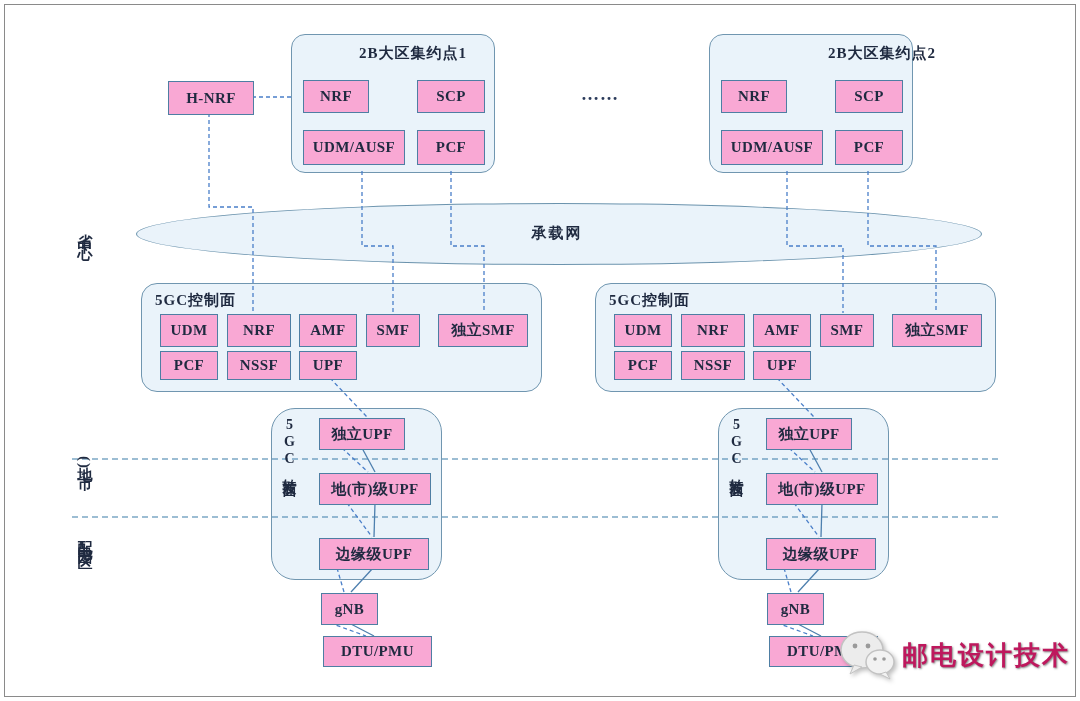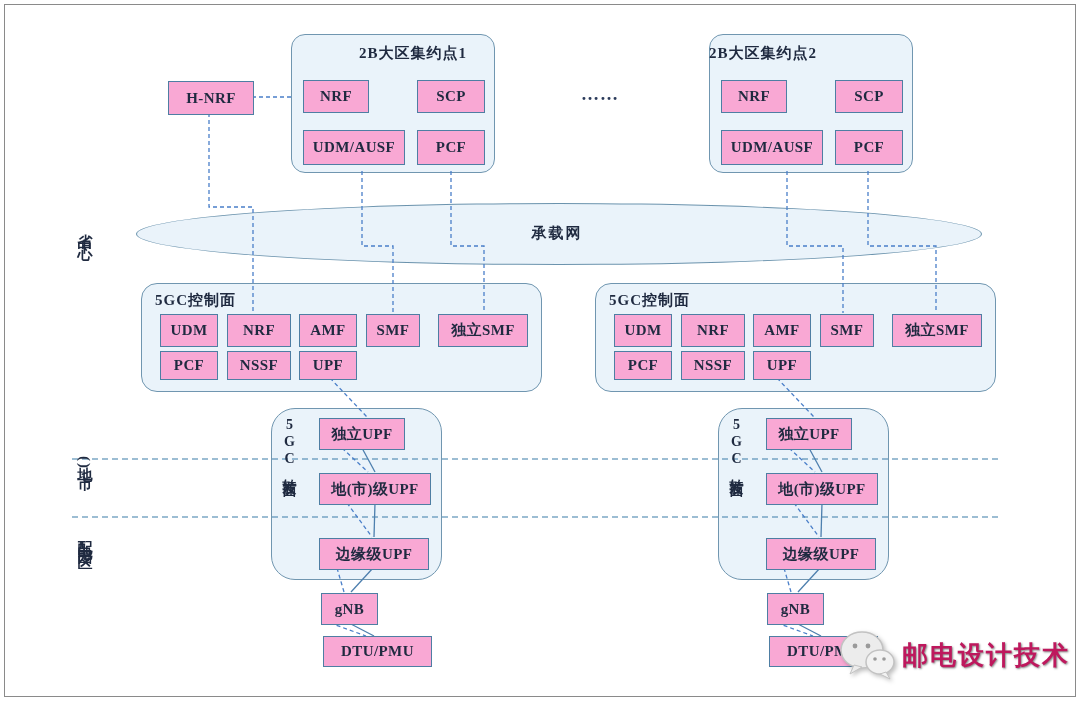--- a/index.html
+++ b/index.html
@@ -89,21 +89,21 @@
   <div class="node" style="left:168px;top:81px;width:84px;height:32px;">H-NRF</div>
 
   <div class="title" style="left:291px;top:44px;width:244px;text-align:center;">2B大区集约点1</div>
   <div class="node" style="left:303px;top:80px;width:64px;height:31px;">NRF</div>
   <div class="node" style="left:417px;top:80px;width:66px;height:31px;">SCP</div>
   <div class="node" style="left:303px;top:130px;width:100px;height:33px;">UDM/AUSF</div>
   <div class="node" style="left:417px;top:130px;width:66px;height:33px;">PCF</div>
 
   <div class="dots">……</div>
 
-  <div class="title" style="left:709px;top:44px;width:202px;text-align:left;">2B大区集约点2</div>
+  <div class="title" style="left:709px;top:44px;width:202px;text-align:right;padding-left:25px;">2B大区集约点2</div>
   <div class="node" style="left:721px;top:80px;width:64px;height:31px;">NRF</div>
   <div class="node" style="left:835px;top:80px;width:66px;height:31px;">SCP</div>
   <div class="node" style="left:721px;top:130px;width:100px;height:33px;">UDM/AUSF</div>
   <div class="node" style="left:835px;top:130px;width:66px;height:33px;">PCF</div>
 
   <div class="title" style="left:512px;top:224px;width:90px;text-align:center;letter-spacing:2px;">承载网</div>
 
   <div class="title" style="left:155px;top:291px;">5GC控制面</div>
   <div class="node" style="left:160px;top:314px;width:56px;height:31px;">UDM</div>
   <div class="node" style="left:227px;top:314px;width:62px;height:31px;">NRF</div>

